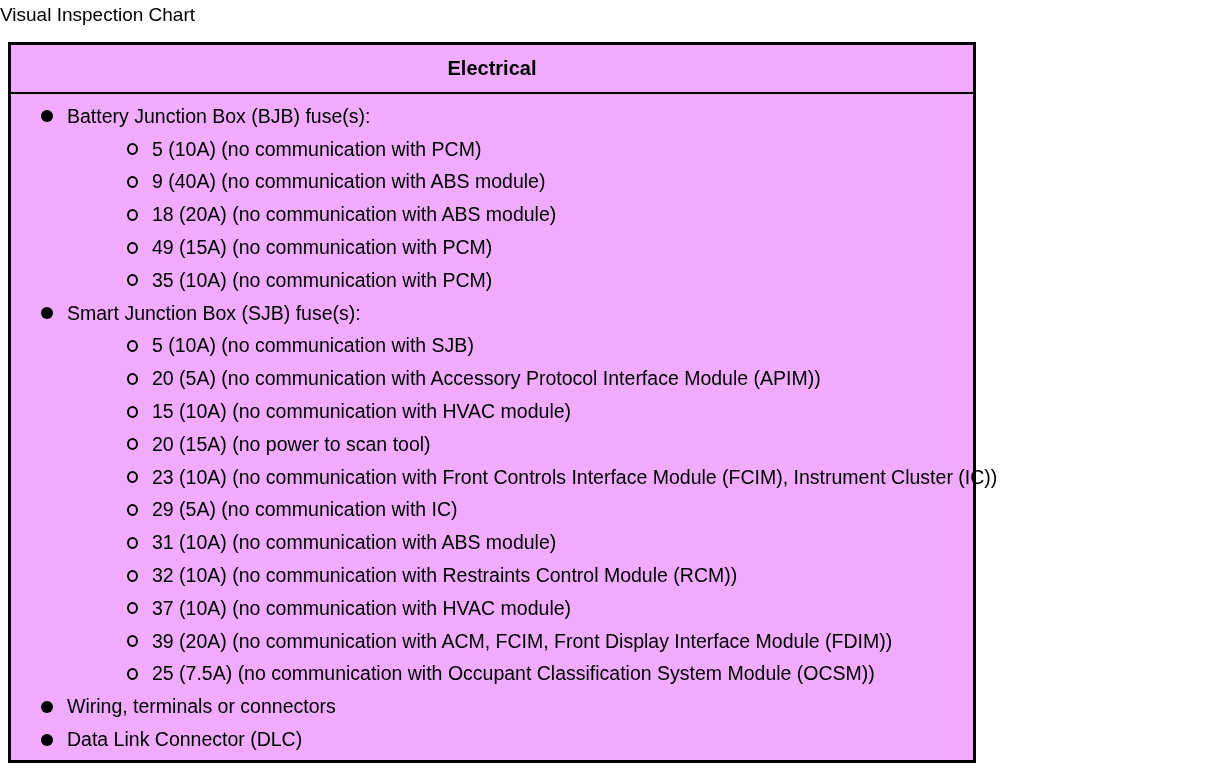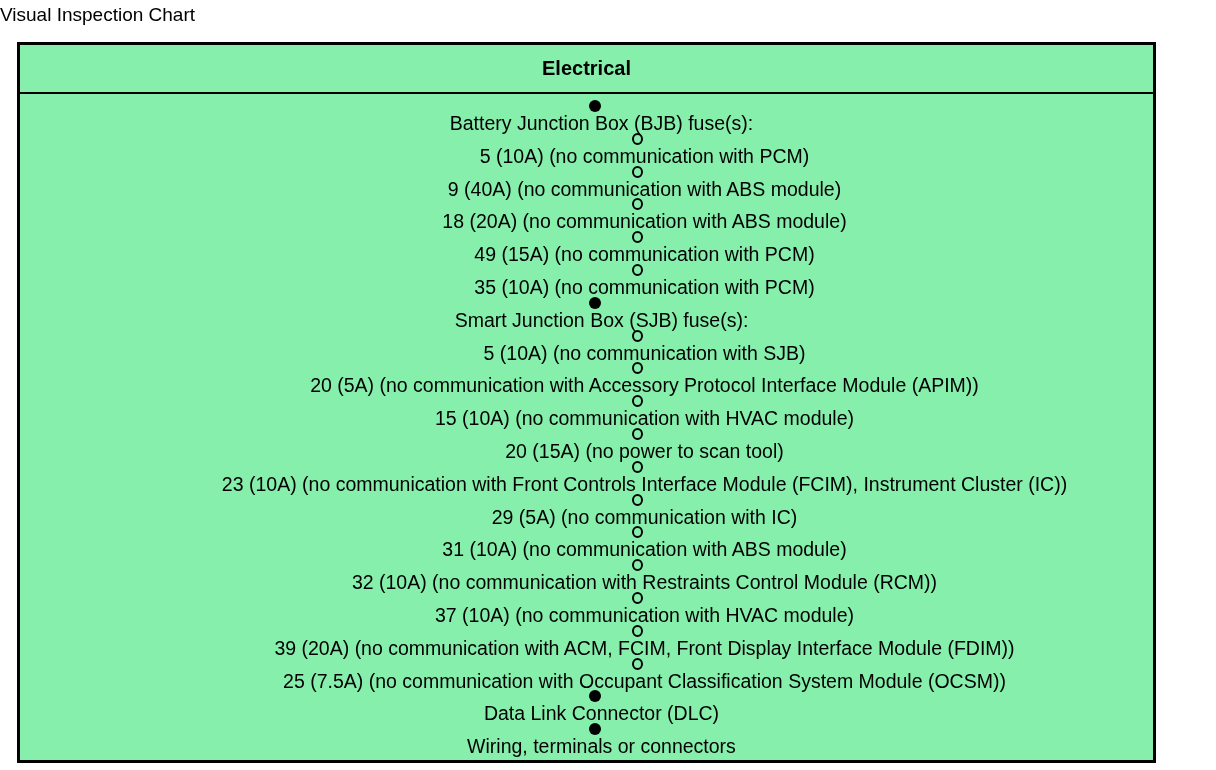--- a/index.html
+++ b/index.html
@@ -7,38 +7,38 @@
     width: 1216px; height: 770px;
     background: #ffffff; color: #000000;
     font-family: "Liberation Sans", sans-serif;
     position: relative; overflow: hidden;
   }
   .page-title {
     position: absolute; top: 3px; left: 0; width: 1216px;
     text-align: left; font-size: 19px; line-height: 24px;
   }
   .chart {
-    position: absolute; left: 17px; top: 42px;
-    width: 1139px; height: 721px;
+    position: absolute; left: 8px; top: 42px;
+    width: 968px; height: 721px;
     border: 3px solid #000000;
-    background: #86efac;
+    background: #f0abfc;
   }
   .chart-header {
     height: 49px;
     border-bottom: 2px solid #000000;
     display: flex; align-items: center; justify-content: center;
     font-weight: bold; font-size: 20px;
   }
   .chart-body { padding-top: 6px; }
   .row {
     display: flex; align-items: center;
     height: 32.8px; font-size: 19.5px; white-space: nowrap;
   }
-  .l1 { padding-left: 30px; flex-direction: column; }
-  .l2 { padding-left: 116px; flex-direction: column; }
+  .l1 { padding-left: 30px; }
+  .l2 { padding-left: 116px; }
   .b1 {
     flex: none; width: 12px; height: 12px;
     background: #000000; border-radius: 50%;
     margin-right: 14px;
   }
   .b2 {
     flex: none; width: 11px; height: 12px;
     border: 2.5px solid #000000; border-radius: 50%;
     margin-right: 14px;
   }
@@ -121,21 +121,21 @@
       <span class="b2"></span>
       <span>39 (20A) (no communication with ACM, FCIM, Front Display Interface Module (FDIM))</span>
     </div>
     <div class="row l2">
       <span class="b2"></span>
       <span>25 (7.5A) (no communication with Occupant Classification System Module (OCSM))</span>
     </div>
 
     <div class="row l1">
       <span class="b1"></span>
-      <span>Data Link Connector (DLC)</span>
+      <span>Wiring, terminals or connectors</span>
     </div>
     <div class="row l1">
       <span class="b1"></span>
-      <span>Wiring, terminals or connectors</span>
+      <span>Data Link Connector (DLC)</span>
     </div>
 
   </div>
 </div>
 
 </body></html>

